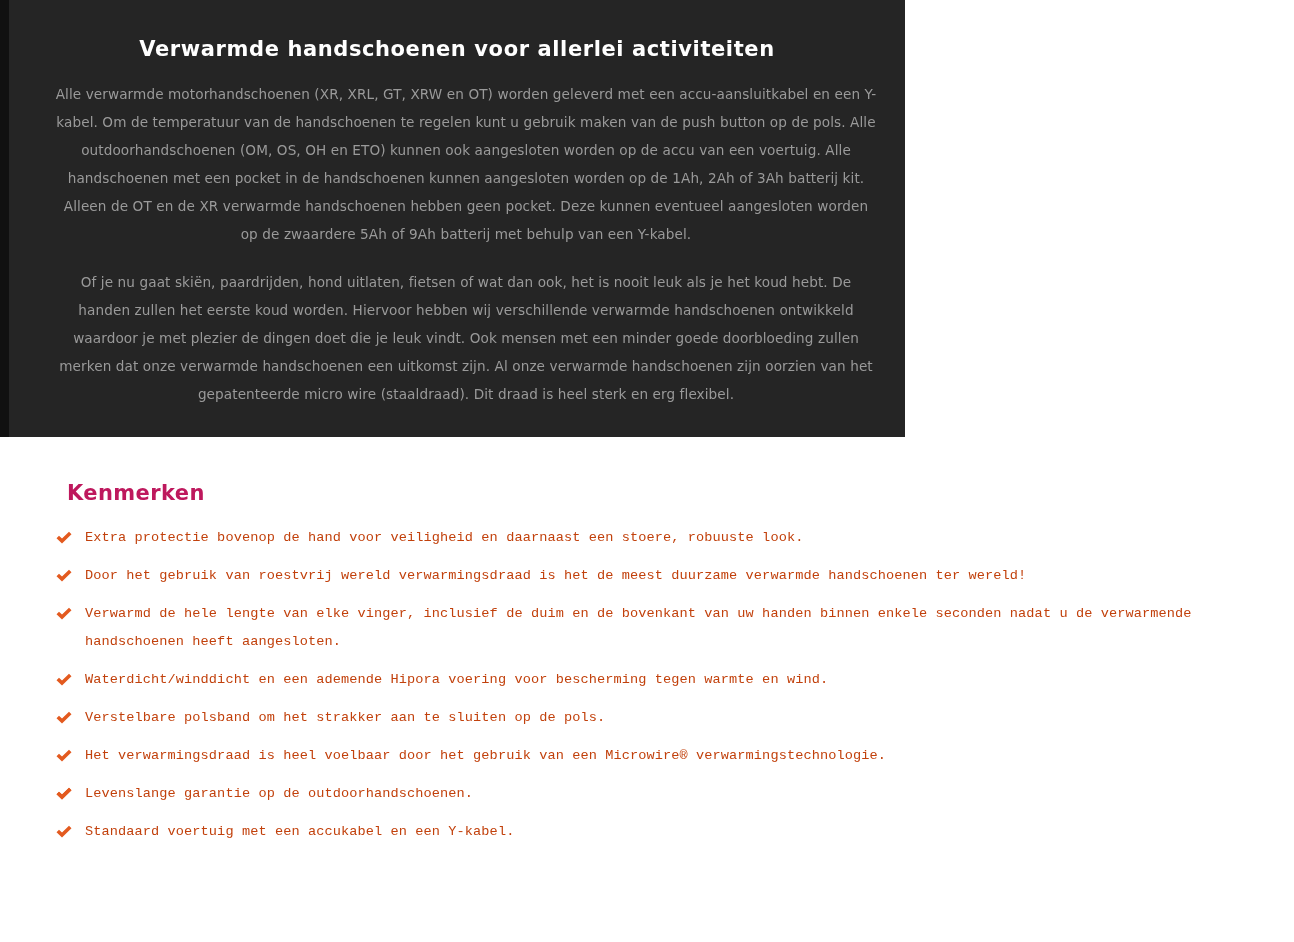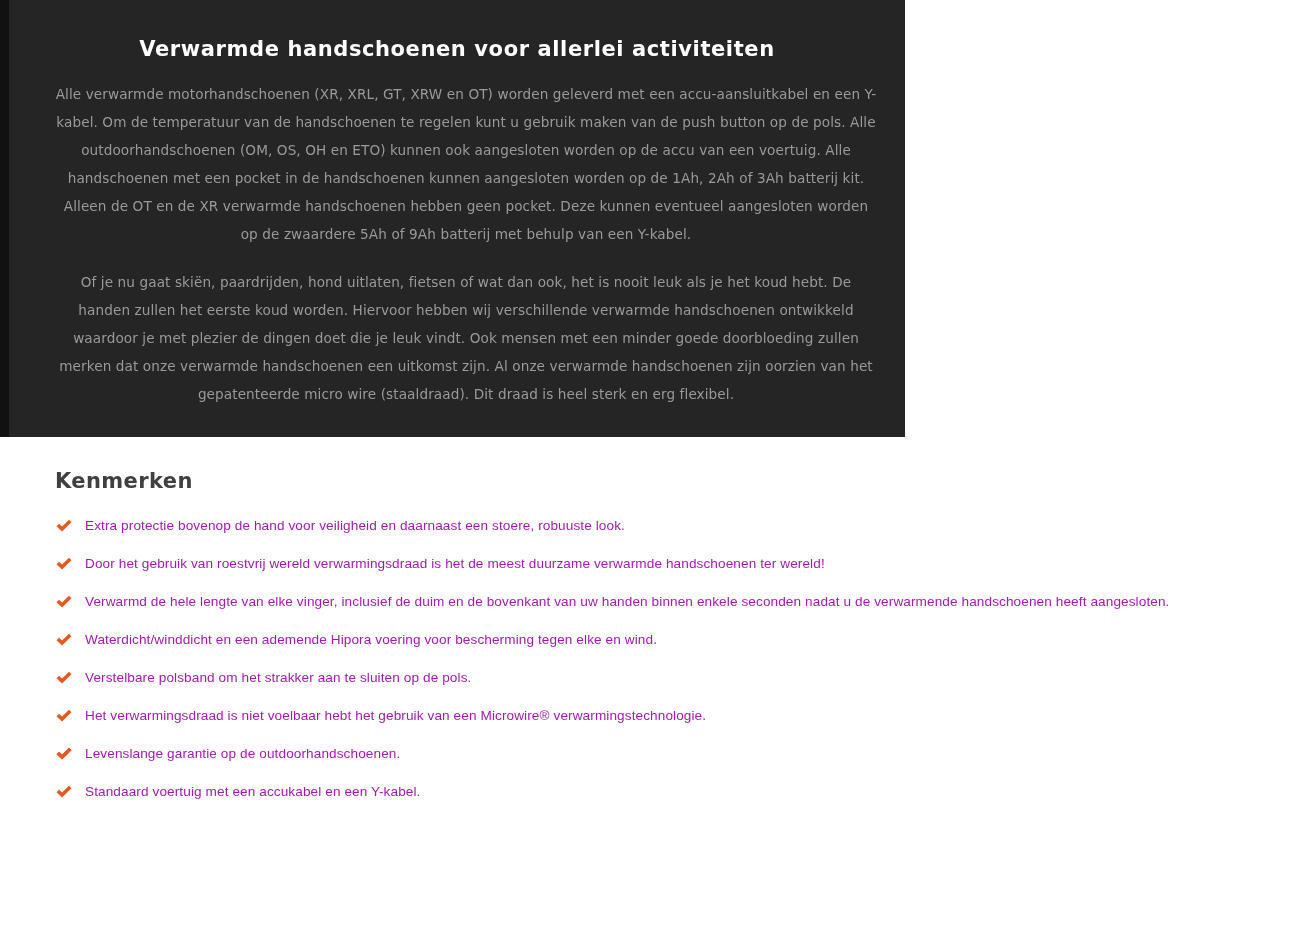--- a/index.html
+++ b/index.html
@@ -61,40 +61,40 @@
   .dark-body p {
     margin: 0 0 20px 16px;
   }
   .features {
     position: absolute;
     left: 55px;
     top: 464px;
     width: 1200px;
   }
   .features h2 {
-    margin: 0;
+    margin: 12px;
     font-family: "DejaVu Sans", sans-serif;
     font-weight: bold;
     font-size: 21px;
-    color: #404040;
+    color: #be185d;
     letter-spacing: 0.4px;
     line-height: 34px;
   }
   .features ul {
     list-style: none;
     margin: 0;
     padding: 0;
     margin-top: 14px;
   }
   .features li {
     position: relative;
     padding-left: 30px;
-    font-family: Liberation Sans, sans-serif;
+    font-family: Liberation Mono, monospace;
     font-size: 13.6px;
-    color: #a21caf;
+    color: #c2410c;
     line-height: 28px;
     margin-bottom: 10px;
     letter-spacing: 0.1px;
   }
   .check-icon {
     position: absolute;
     left: 0;
     top: 7px;
     width: 18px;
     height: 14px;
@@ -132,33 +132,33 @@
       <li>
         <svg class="check-icon" viewBox="0 0 18 14">
             <path d="M1.5 7.2 L4 4.8 L7 7.6 L14 0.8 L16.5 3.3 L7 12.6 Z" fill="#e35a1f"></path>
           </svg>
         <span>Verwarmd de hele lengte van elke vinger, inclusief de duim en de bovenkant van uw handen binnen enkele seconden nadat u de verwarmende handschoenen heeft aangesloten.</span>
       </li>
       <li>
         <svg class="check-icon" viewBox="0 0 18 14">
             <path d="M1.5 7.2 L4 4.8 L7 7.6 L14 0.8 L16.5 3.3 L7 12.6 Z" fill="#e35a1f"></path>
           </svg>
-        <span>Waterdicht/winddicht en een ademende Hipora voering voor bescherming tegen elke en wind.</span>
+        <span>Waterdicht/winddicht en een ademende Hipora voering voor bescherming tegen warmte en wind.</span>
       </li>
       <li>
         <svg class="check-icon" viewBox="0 0 18 14">
             <path d="M1.5 7.2 L4 4.8 L7 7.6 L14 0.8 L16.5 3.3 L7 12.6 Z" fill="#e35a1f"></path>
           </svg>
         <span>Verstelbare polsband om het strakker aan te sluiten op de pols.</span>
       </li>
       <li>
         <svg class="check-icon" viewBox="0 0 18 14">
             <path d="M1.5 7.2 L4 4.8 L7 7.6 L14 0.8 L16.5 3.3 L7 12.6 Z" fill="#e35a1f"></path>
           </svg>
-        <span>Het verwarmingsdraad is niet voelbaar hebt het gebruik van een Microwire® verwarmingstechnologie.</span>
+        <span>Het verwarmingsdraad is heel voelbaar door het gebruik van een Microwire® verwarmingstechnologie.</span>
       </li>
       <li>
         <svg class="check-icon" viewBox="0 0 18 14">
             <path d="M1.5 7.2 L4 4.8 L7 7.6 L14 0.8 L16.5 3.3 L7 12.6 Z" fill="#e35a1f"></path>
           </svg>
       </li>
       <li>
         <svg class="check-icon" viewBox="0 0 18 14">
             <path d="M1.5 7.2 L4 4.8 L7 7.6 L14 0.8 L16.5 3.3 L7 12.6 Z" fill="#e35a1f"></path>
           </svg>

